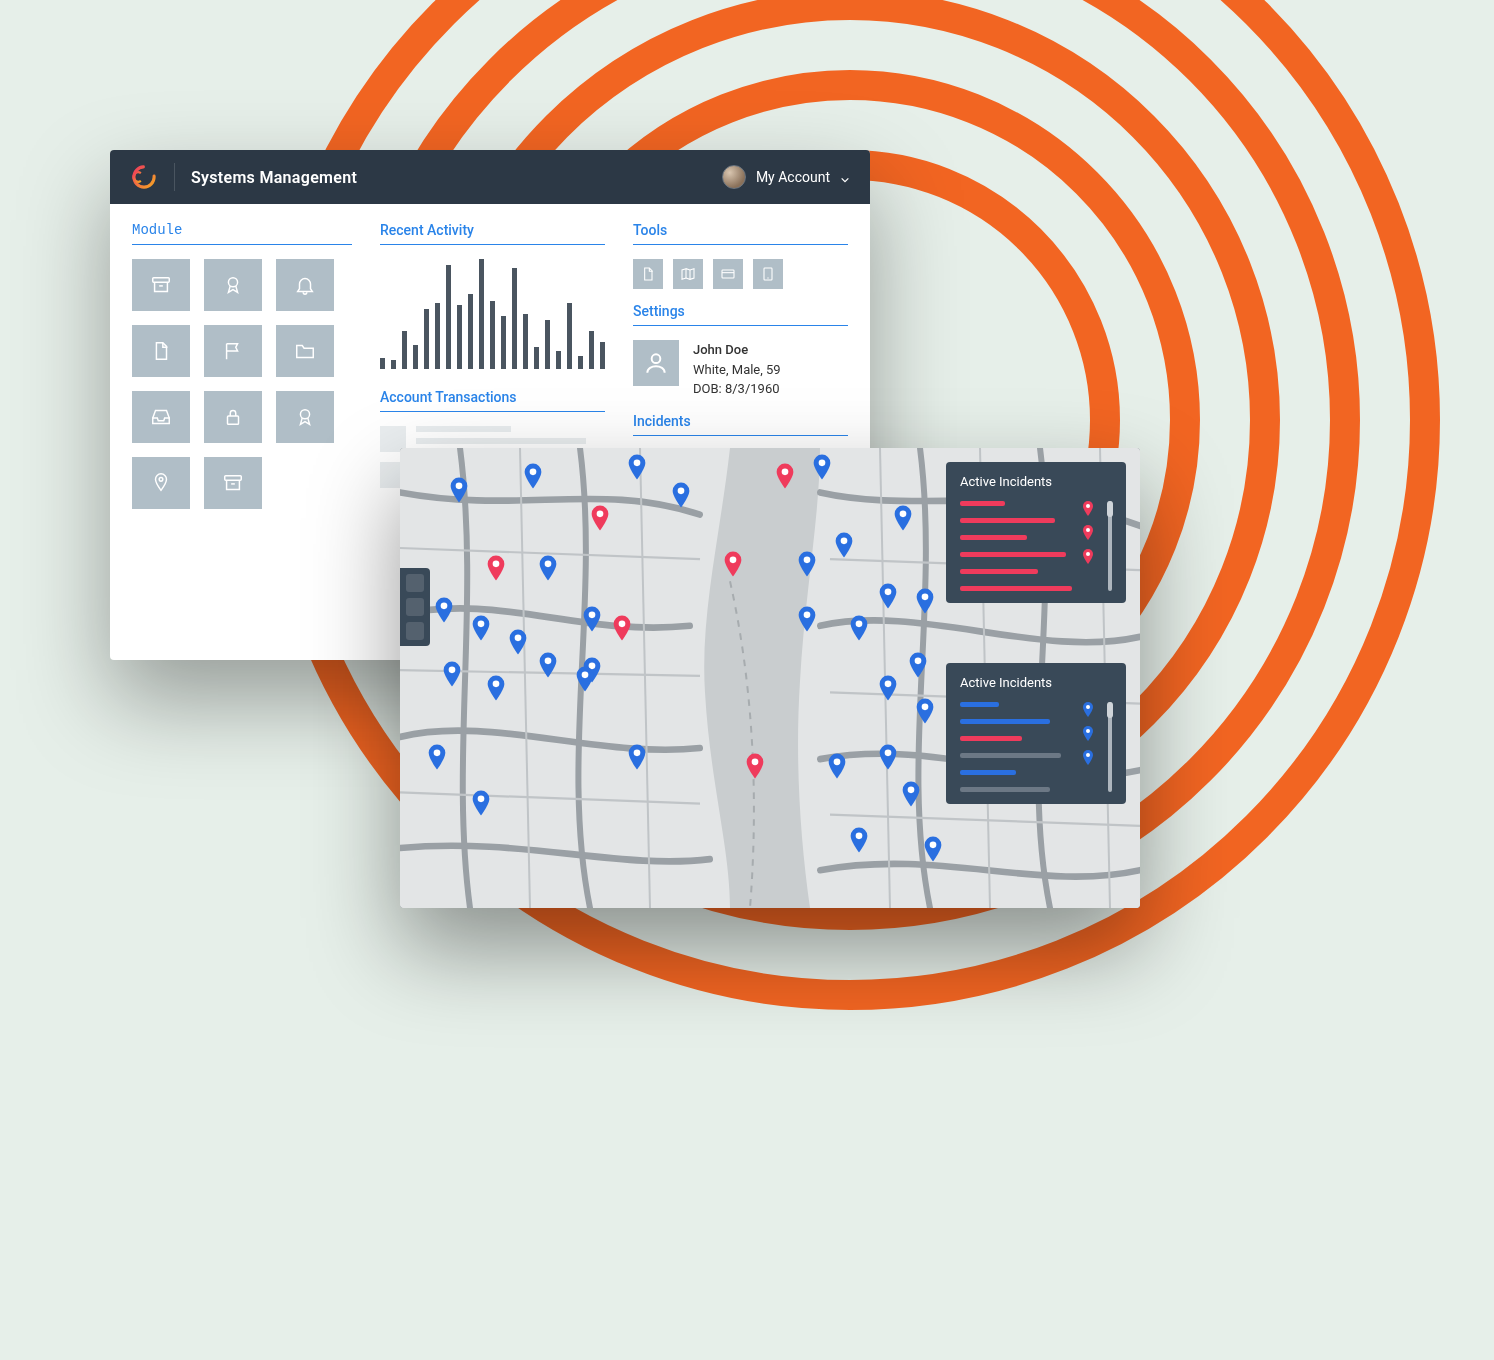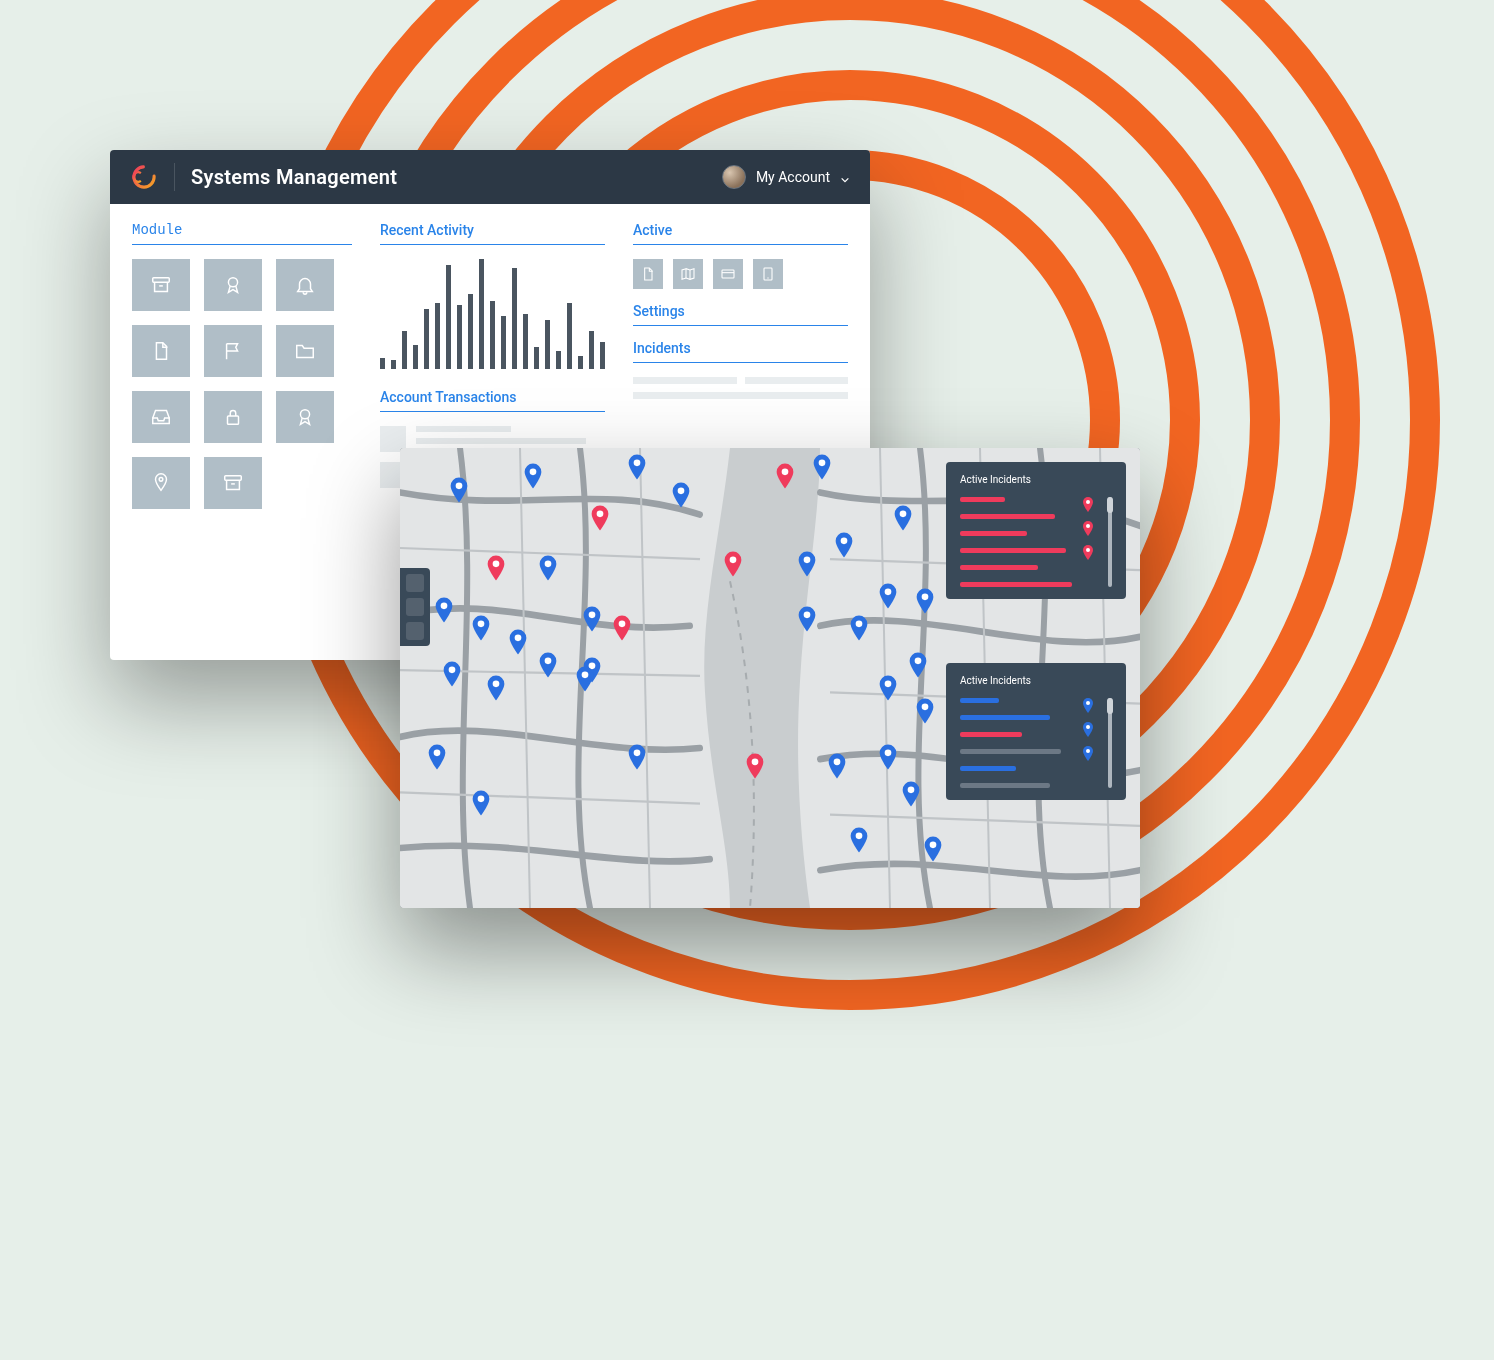--- a/index.html
+++ b/index.html
@@ -51,21 +51,21 @@
     background: #2c3845;
     display: flex;
     align-items: center;
     padding: 0 20px;
     color: #fff;
   }
   .logo {
     width: 28px; height: 28px; display: flex; align-items: center; justify-content: center;
   }
   .divider-v { width: 1px; height: 28px; background: #4a5560; margin: 0 16px; }
-  .dash-title { font-size: 20px; font-weight: 600; letter-spacing: .3px; }
+  .dash-title { font-size: 16px; font-weight: 600; letter-spacing: .3px; }
   .account {
     margin-left: auto;
     display: flex;
     align-items: center;
     gap: 10px;
     font-size: 14px;
     cursor: pointer;
   }
   .avatar {
     width: 24px; height: 24px; border-radius: 50%;
@@ -215,21 +215,21 @@
     position: absolute;
     right: 14px;
     width: 180px;
     background: #394958;
     border-radius: 4px;
     padding: 12px 14px 12px 14px;
     color: #fff;
   }
   .incident-panel.active { top: 14px; }
   .incident-panel.recent { top: 215px; }
-  .inc-title { font-size: 10px; margin-bottom: 12px; }
+  .inc-title { font-size: 13px; margin-bottom: 12px; }
   .inc-body { display: flex; gap: 10px; }
   .inc-lines { flex: 1; display: flex; flex-direction: column; gap: 12px; }
   .inc-line { height: 5px; border-radius: 2px; }
   .inc-line.red  { background: #ef3b5c; }
   .inc-line.blue { background: #2a6fe0; }
   .inc-line.grey { background: #6c7885; }
   .inc-pins { display: flex; flex-direction: column; gap: 8px; align-items: center; }
   .inc-scroll {
     width: 4px; background: #aeb6be; border-radius: 2px;
     margin-left: 4px;
@@ -394,21 +394,21 @@
           <div class="skel-box skel-sq"></div>
           <div class="skel-lines">
             <div class="skel-box skel-line" style="width:55%"></div>
             <div class="skel-box skel-line" style="width:85%"></div>
           </div>
         </div>
       </div>
     </div>
 
     <div class="col right">
-      <div class="section-hdr">Active</div>
+      <div class="section-hdr">Tools</div>
       <div class="tools-row" id="tools-row">
           <div class="tool-btn">
             <svg viewBox="0 0 24 24">
               <path d="M7 3h7l4 4v14H7z"></path>
               <path d="M14 3v5h5"></path>
             </svg>
           </div>
           <div class="tool-btn">
             <svg viewBox="0 0 24 24">
               <path d="M9 4L3 6v14l6-2 6 2 6-2V4l-6 2-6-2z"></path>
@@ -423,20 +423,33 @@
           </div>
           <div class="tool-btn">
             <svg viewBox="0 0 24 24">
               <rect x="6" y="3" width="12" height="18" rx="1"></rect>
               <path d="M11 18h2"></path>
             </svg>
           </div>
         </div>
 
       <div class="section-hdr">Settings</div>
+      <div class="settings-card">
+        <div class="user-pic">
+          <svg viewBox="0 0 24 24">
+              <circle cx="12" cy="8" r="4"></circle>
+              <path d="M4 21c0-4 4-6 8-6s8 2 8 6"></path>
+            </svg>
+        </div>
+        <div class="user-info">
+          <div class="user-name">John Doe</div>
+          <div>White, Male, 59</div>
+          <div>DOB: 8/3/1960</div>
+        </div>
+      </div>
 
       <div class="section-hdr">Incidents</div>
       <div>
         <div class="search-skel">
           <div class="skel-box skel-line" style="width:40%"></div>
           <div class="skel-box skel-line" style="width:45%"></div>
         </div>
         <div class="search-skel">
           <div class="skel-box skel-line" style="width:95%"></div>
         </div>

